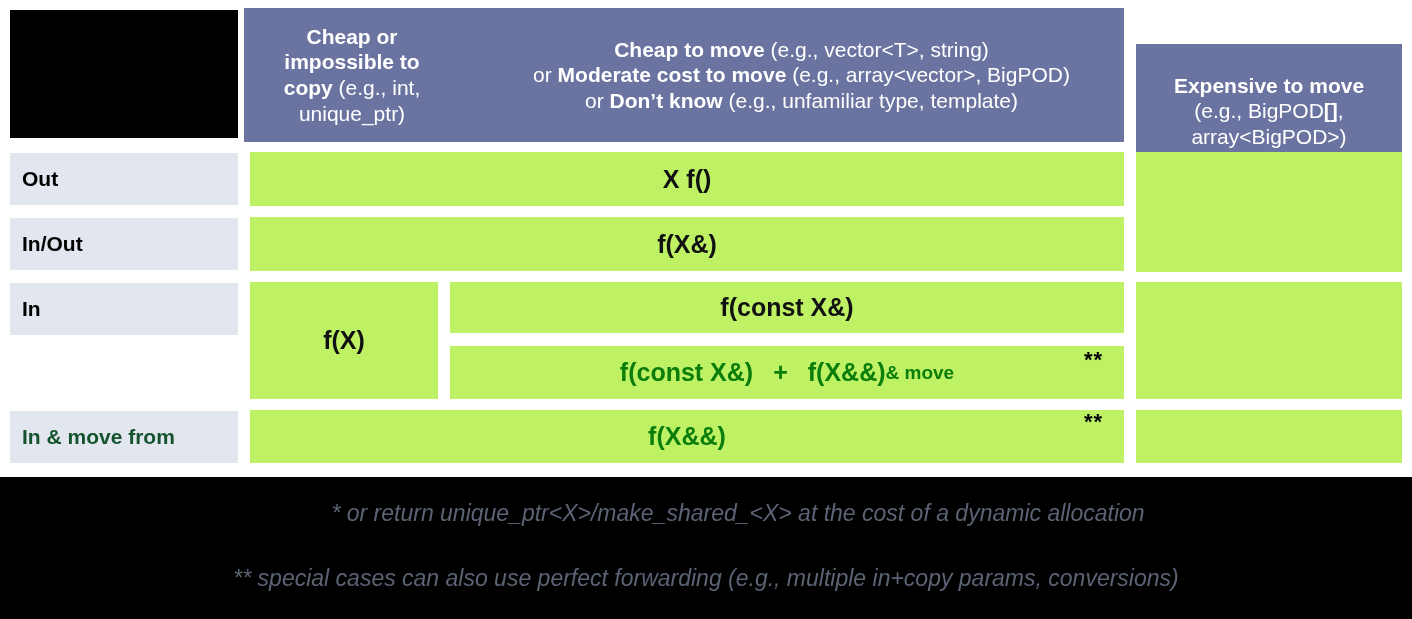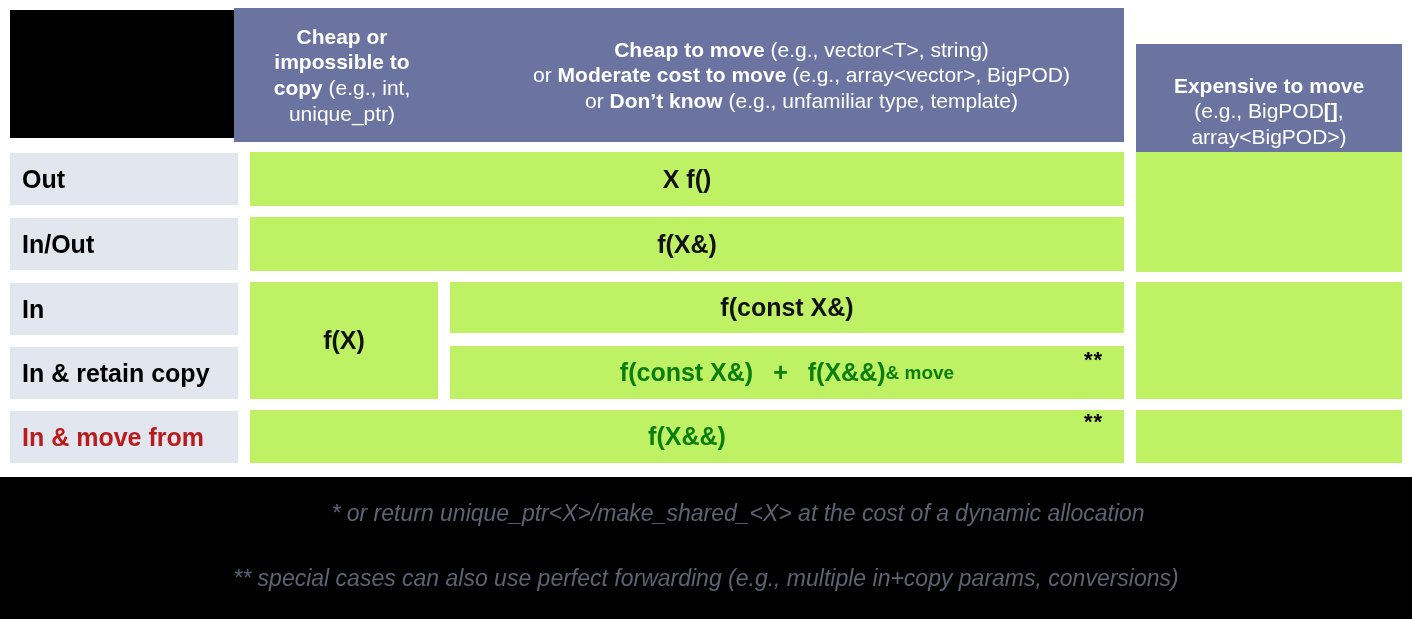--- a/index.html
+++ b/index.html
@@ -41,26 +41,26 @@
     padding: 4px 8px;
     font-weight: 400;
   }
   .hdr b { font-weight: bold; }
 
   
   .rowlabel {
     background: #e2e6ef;
     color: #000000;
     font-weight: bold;
-    font-size: 25px;
+    font-size: 21px;
     justify-content: flex-start;
     padding-left: 12px;
     text-align: left;
   }
-  .rowlabel.green { color: #b91c1c; }
+  .rowlabel.green { color: #14532d; }
 
   
   .data {
     background: #bef264;
     color: #111111;
     font-size: 25px;
     font-weight: 700;
   }
   .data.green { color: #0a7d0a; }
   .data .small { font-size: 19px; }
@@ -91,21 +91,21 @@
     font-family: "Liberation Sans", sans-serif;
   }
 </style>
 </head>
 <body>
 
 <div id="root">
 
   <div class="cell corner-blank" style="left:10px; top:10px; width:228px; height:128px;"></div>
 
-  <div class="cell hdr" style="left:234px; top:8px; width:216px; height:134px; flex-direction:column;">
+  <div class="cell hdr" style="left:244px; top:8px; width:216px; height:134px; flex-direction:column;">
     <div style="width:100%;">
       <div><b>Cheap or</b></div>
       <div><b>impossible to</b></div>
       <div><b>copy</b><span> (e.g., int,</span></div>
       <div><span>unique_ptr)</span></div>
     </div>
   </div>
 
   <div class="cell hdr" style="left:450px; top:8px; width:674px; height:134px; flex-direction:column;padding-left:37px;">
     <div style="width:100%;">
@@ -130,21 +130,20 @@
       <div><span>array&lt;BigPOD&gt;)</span></div>
     </div>
   </div>
 
   <div class="cell rowlabel" style="left:10px; top:153px; width:228px; height:52px;">Out</div>
 
   <div class="cell rowlabel" style="left:10px; top:218px; width:228px; height:52px;">In/Out</div>
 
   <div class="cell rowlabel" style="left:10px; top:283px; width:228px; height:52px;">In</div>
 
-  <div class="cell rowlabel" style="left:10px; top:347px; width:228px; height:52px;">In &amp; retain copy</div>
 
   <div class="cell rowlabel green" style="left:10px; top:411px; width:228px; height:52px;">In &amp; move from</div>
 
   <div class="cell data" style="left:250px; top:152px; width:874px; height:54px;">X f()</div>
 
   <div class="cell data" style="left:1136px; top:152px; width:266px; height:120px;"></div>
 
   <div class="cell data" style="left:250px; top:217px; width:874px; height:54px;">f(X&amp;)</div>
 
   <div class="cell data" style="left:250px; top:282px; width:188px; height:117px;">f(X)</div>

